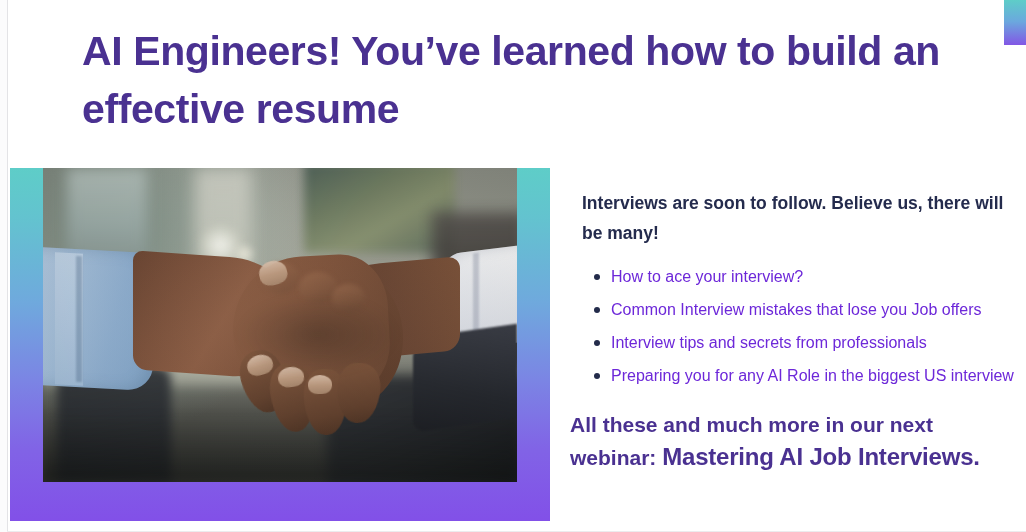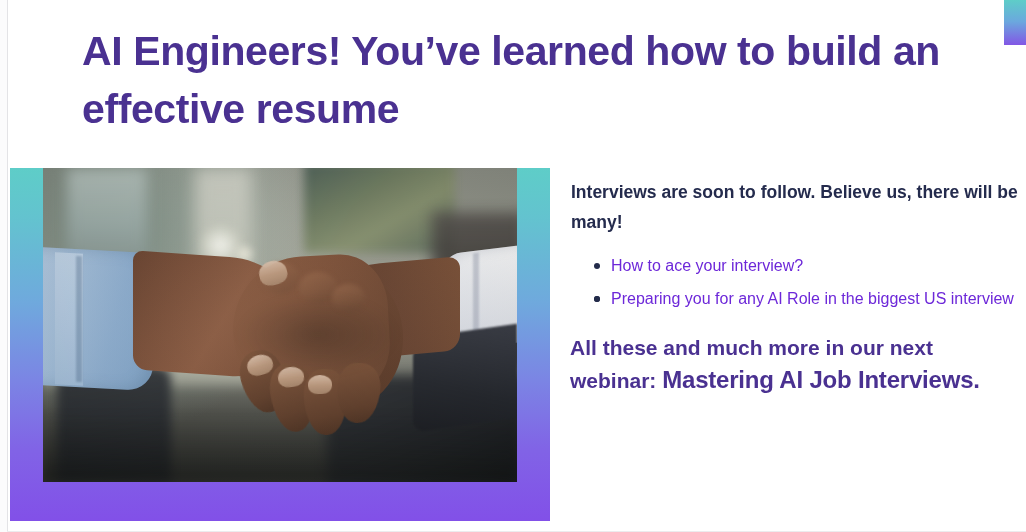--- a/index.html
+++ b/index.html
@@ -373,21 +373,21 @@
   }
 
   
   .rail {
     position: absolute;
     left: 570px;
     top: 176px;
     width: 456px;
   }
   .lede {
-    margin: 1px;
+    margin: 12px;
     color: #242b4d;
     font-size: 17.5px;
     line-height: 30px;
     font-weight: bold;
   }
   .bullets {
     margin: 18px 0 0 0;
     padding: 0;
     list-style: none;
   }
@@ -484,20 +484,25 @@
   <div class="rail">
     <p class="lede">Interviews are soon to follow. Believe us, there will be many!</p>
 
     <ul class="bullets">
       <li>
         <span class="dot"></span>
         <span>How to ace your interview?</span>
       </li>
       <li>
         <span class="dot"></span>
+        <span>Common Interview mistakes that lose you Job offers</span>
+      </li>
+      <li>
+        <span class="dot"></span>
+        <span>Interview tips and secrets from professionals</span>
       </li>
       <li>
         <span class="dot"></span>
         <span>Preparing you for any AI Role in the biggest US interview</span>
       </li>
     </ul>
 
     <p class="closing">
       <span>All these and much more in our next webinar: </span><span class="emph">Mastering AI Job Interviews.</span>
     </p>

